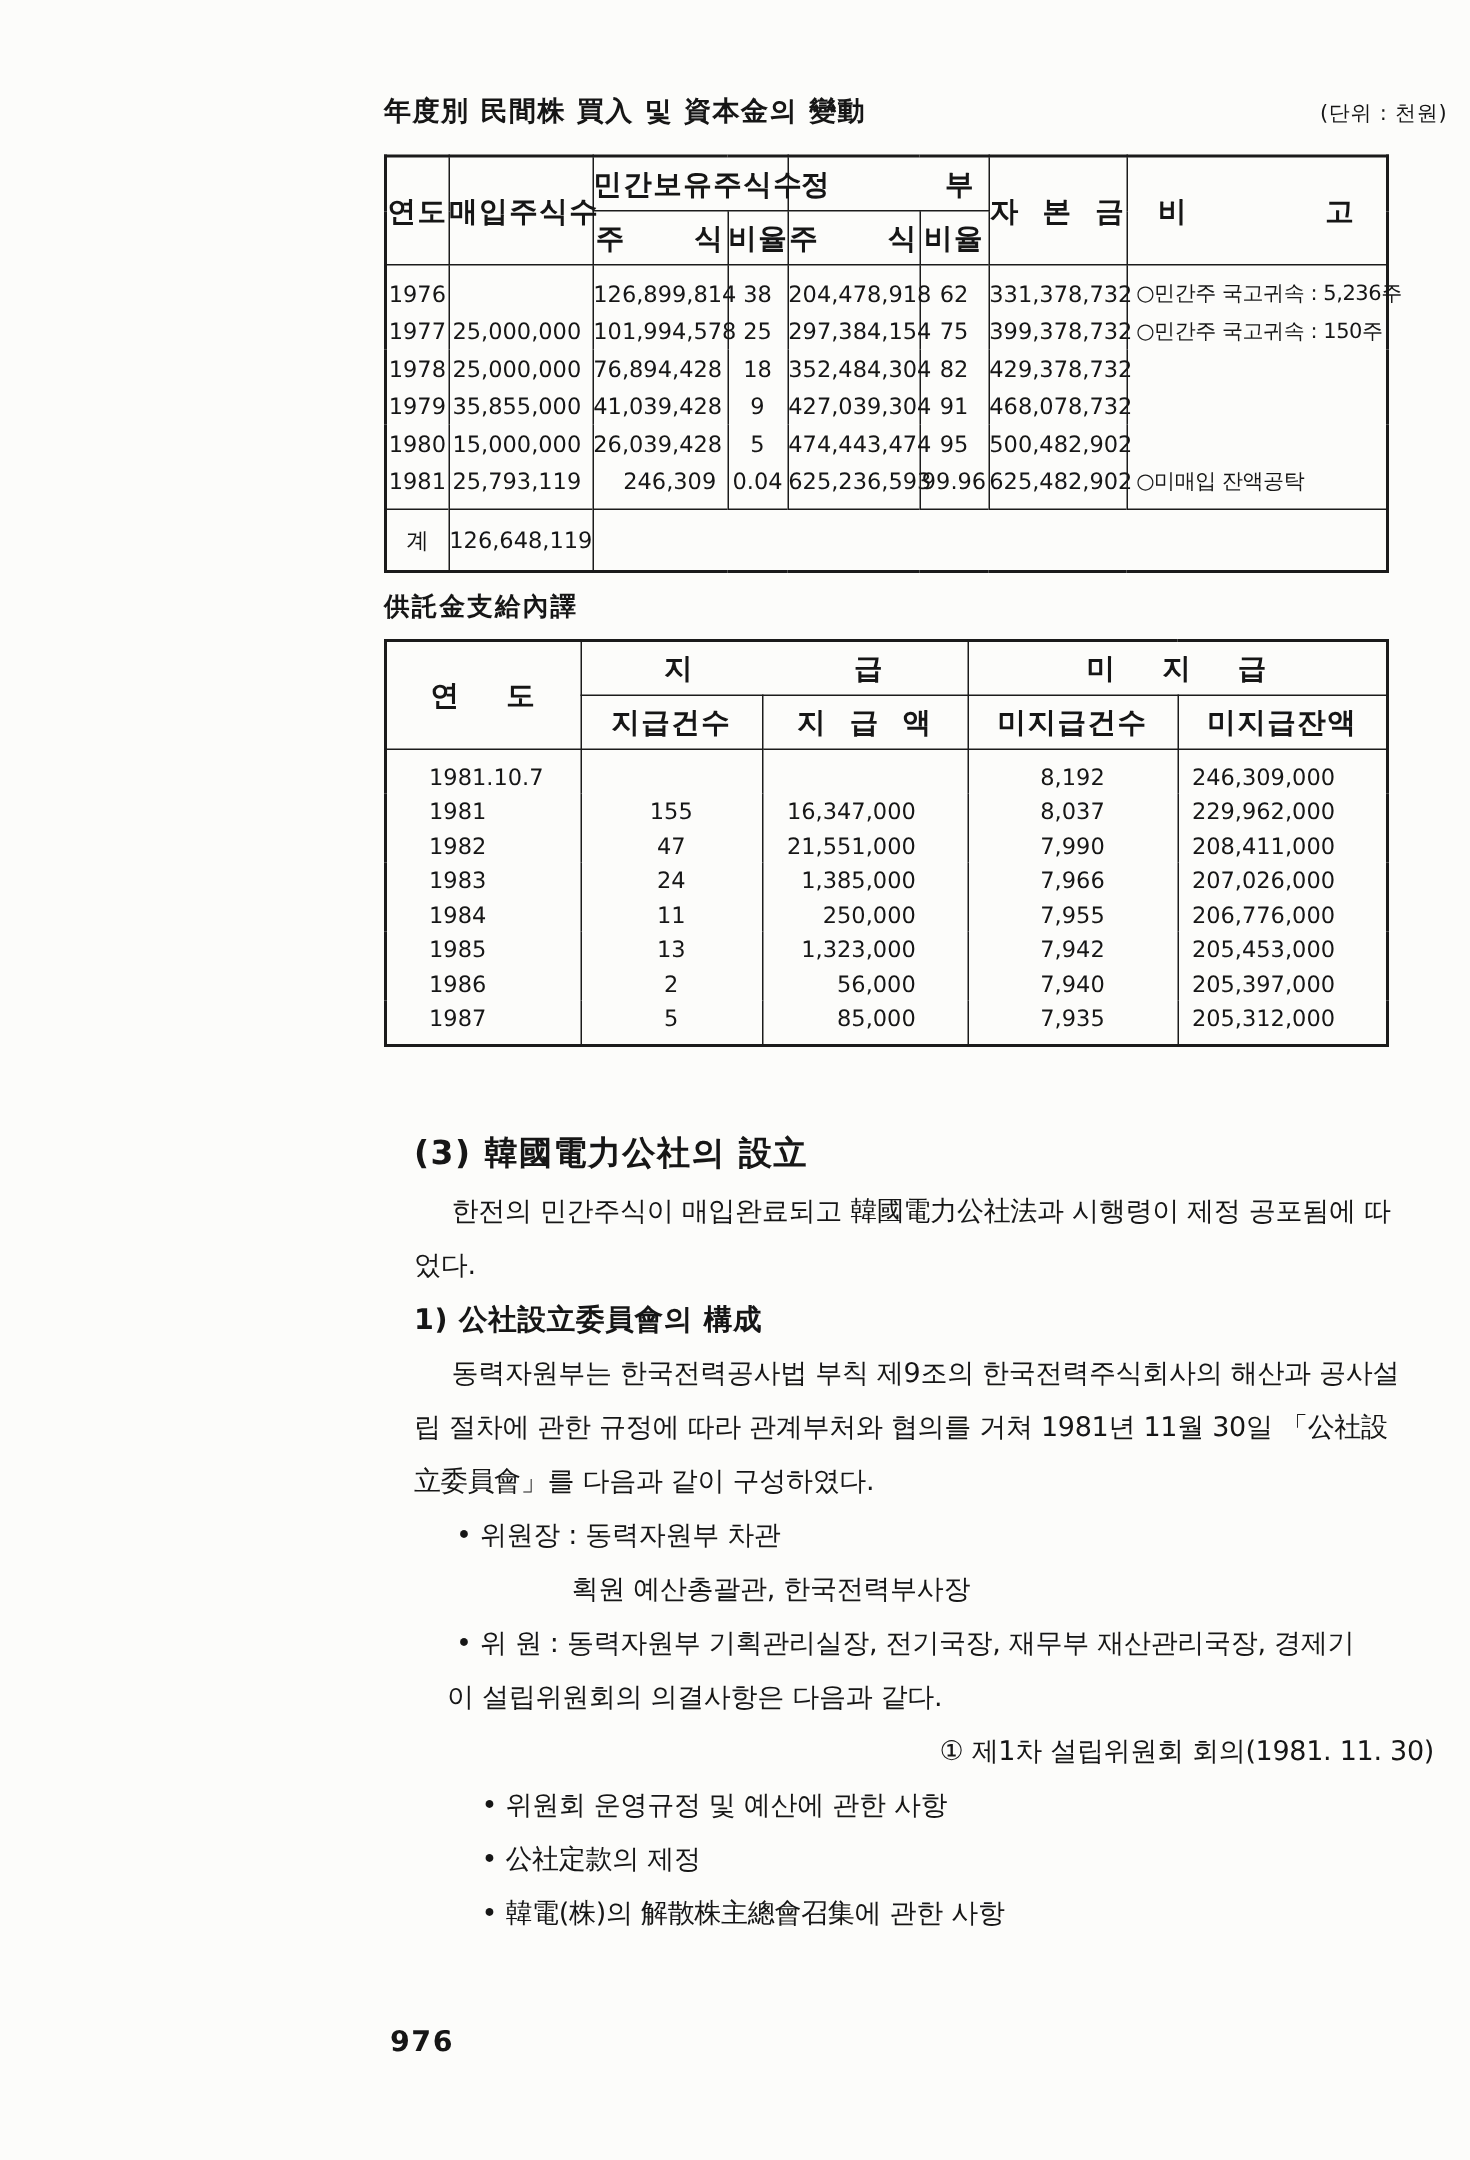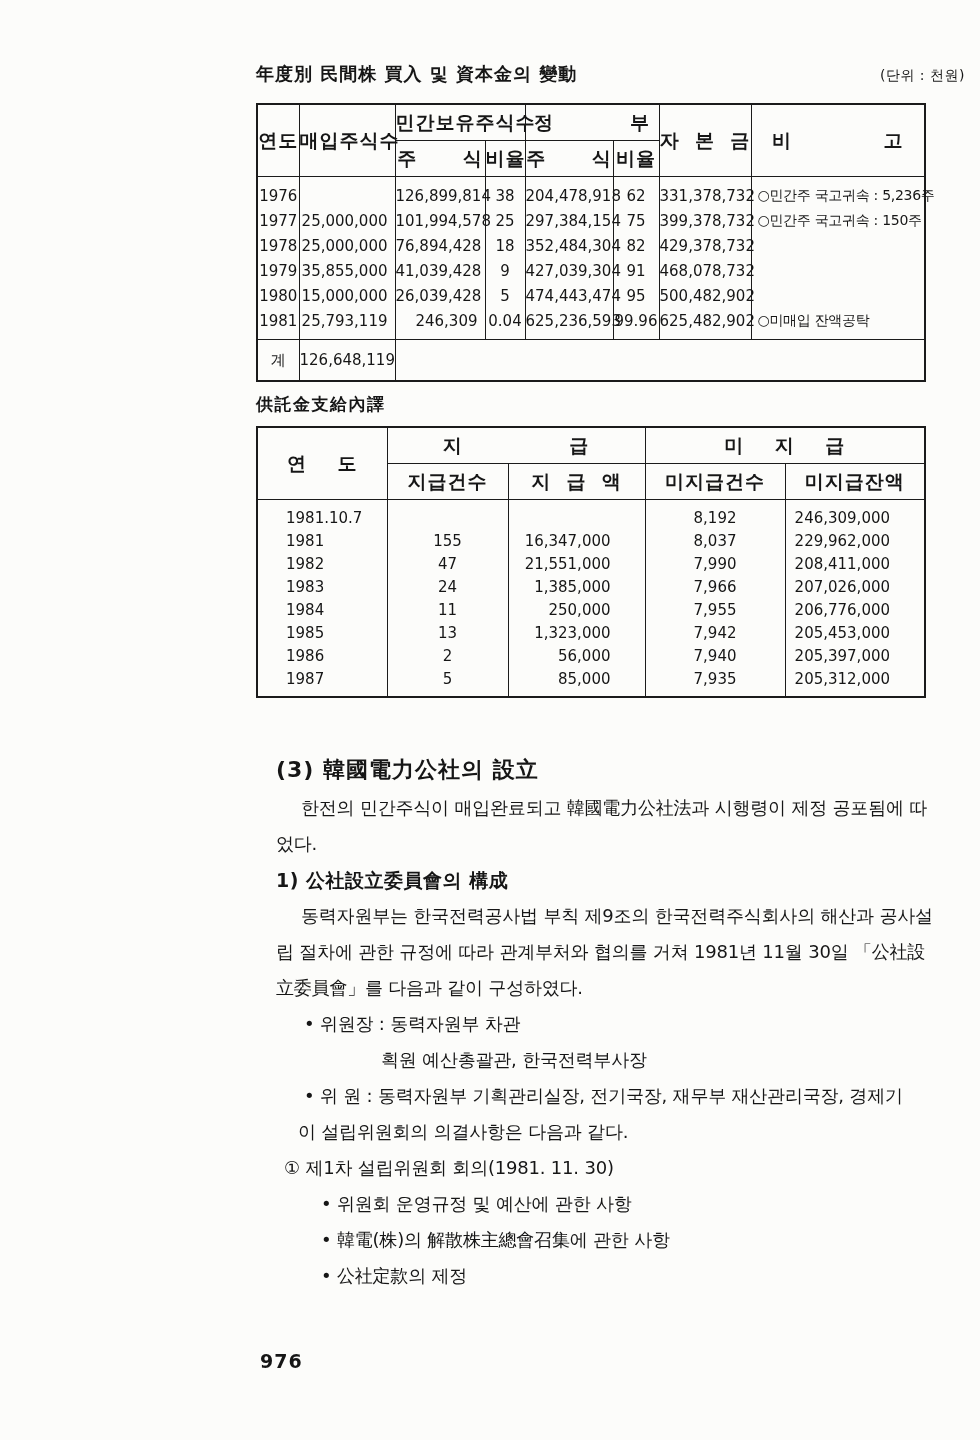--- a/index.html
+++ b/index.html
@@ -76,21 +76,21 @@
     letter-spacing:1px;white-space:nowrap;
   }
   .sub-heading{
     font-size:19px;font-weight:bold;line-height:36px;
     letter-spacing:0.5px;white-space:nowrap;
   }
   .line{
     font-size:18px;line-height:36px;white-space:nowrap;
     letter-spacing:-0.2px;
   }
-  .ind8{padding-left:8px;}
+  .ind8{padding-left:8px;text-align:right;}
   .ind22{padding-left:22px;}
   .ind25{padding-left:25px;}
   .ind28{padding-left:28px;}
   .ind45{padding-left:45px;}
   .ind105{padding-left:105px;}
 
   .page-number{
     position:absolute;left:260px;top:1350px;font-size:19px;letter-spacing:1px;font-weight:bold;
   }
 </style>
@@ -292,19 +292,19 @@
     <div class="sub-heading">1) 公社設立委員會의 構成</div>
     <div class="line ind25">동력자원부는 한국전력공사법 부칙 제9조의 한국전력주식회사의 해산과 공사설</div>
     <div class="line">립 절차에 관한 규정에 따라 관계부처와 협의를 거쳐 1981년 11월 30일 「公社設</div>
     <div class="line">立委員會」를 다음과 같이 구성하였다.</div>
     <div class="line ind28">• 위원장 : 동력자원부 차관</div>
     <div class="line ind105">획원 예산총괄관, 한국전력부사장</div>
     <div class="line ind28">• 위   원 : 동력자원부 기획관리실장, 전기국장, 재무부 재산관리국장, 경제기</div>
     <div class="line ind22">이 설립위원회의 의결사항은 다음과 같다.</div>
     <div class="line ind8">① 제1차 설립위원회 회의(1981. 11. 30)</div>
     <div class="line ind45">• 위원회 운영규정 및 예산에 관한 사항</div>
+    <div class="line ind45">• 公社定款의 제정</div>
     <div class="line ind45">• 韓電(株)의 解散株主總會召集에 관한 사항</div>
-    <div class="line ind45">• 公社定款의 제정</div>
   </div>
 
   <div class="page-number">976</div>
 
 </div>
 
 </body></html>

